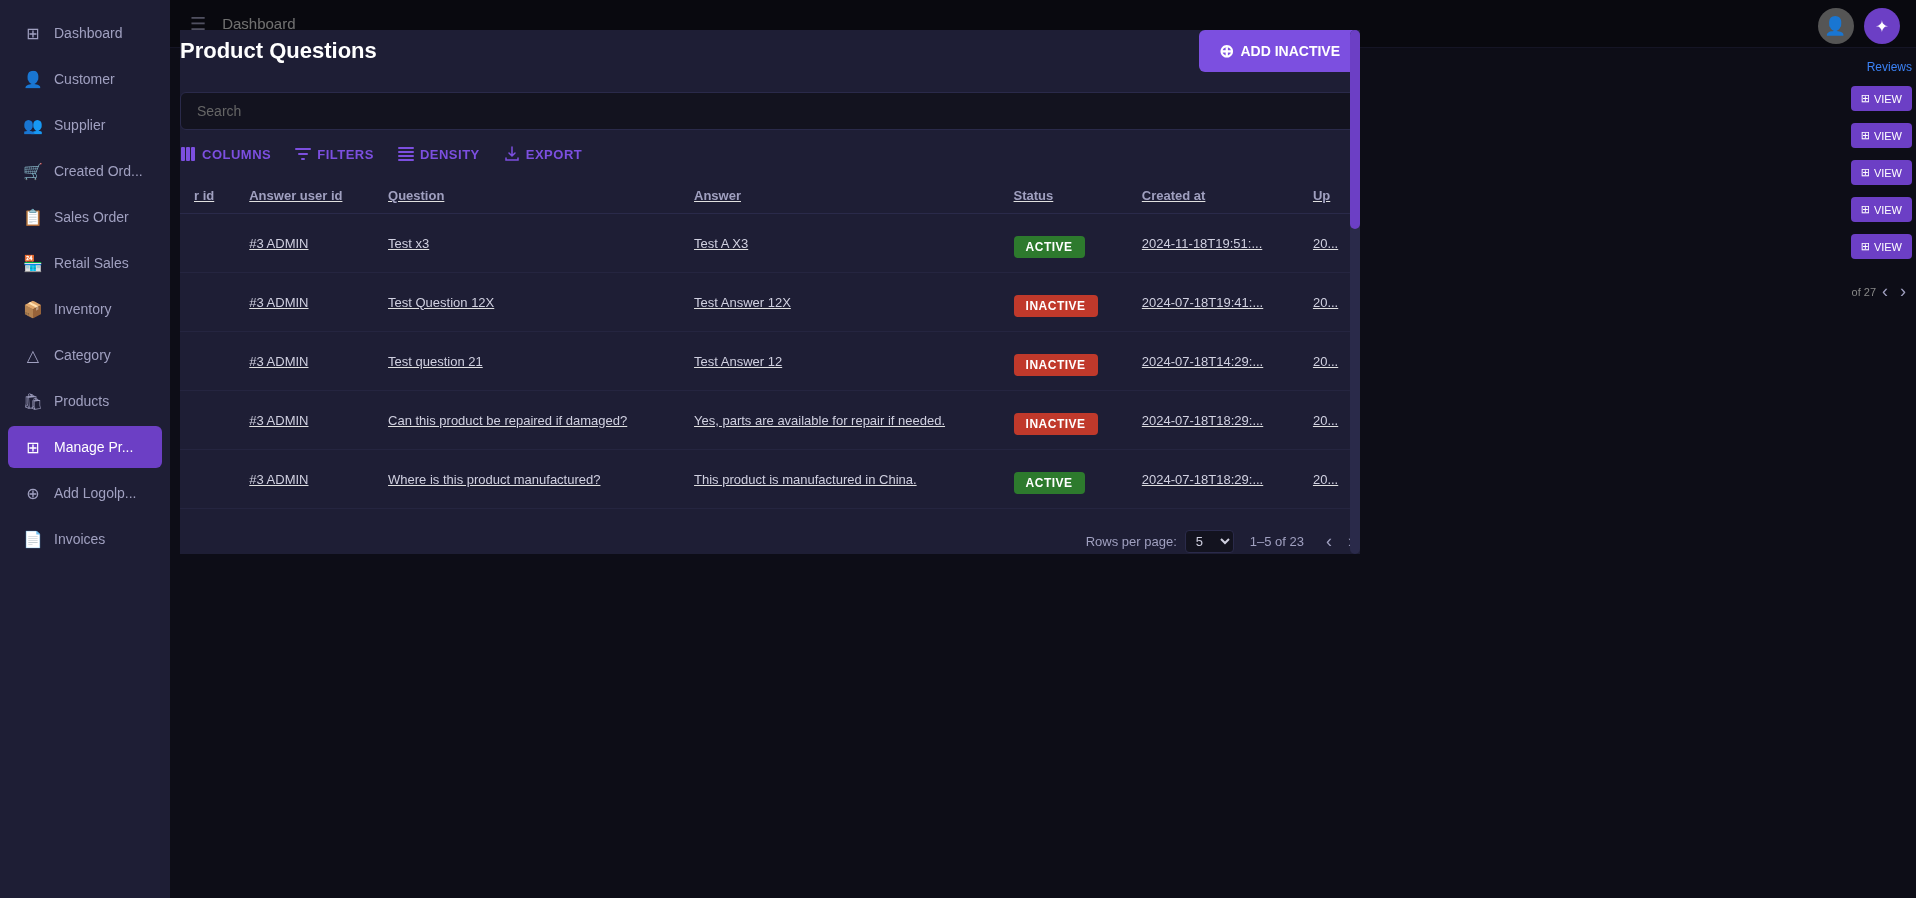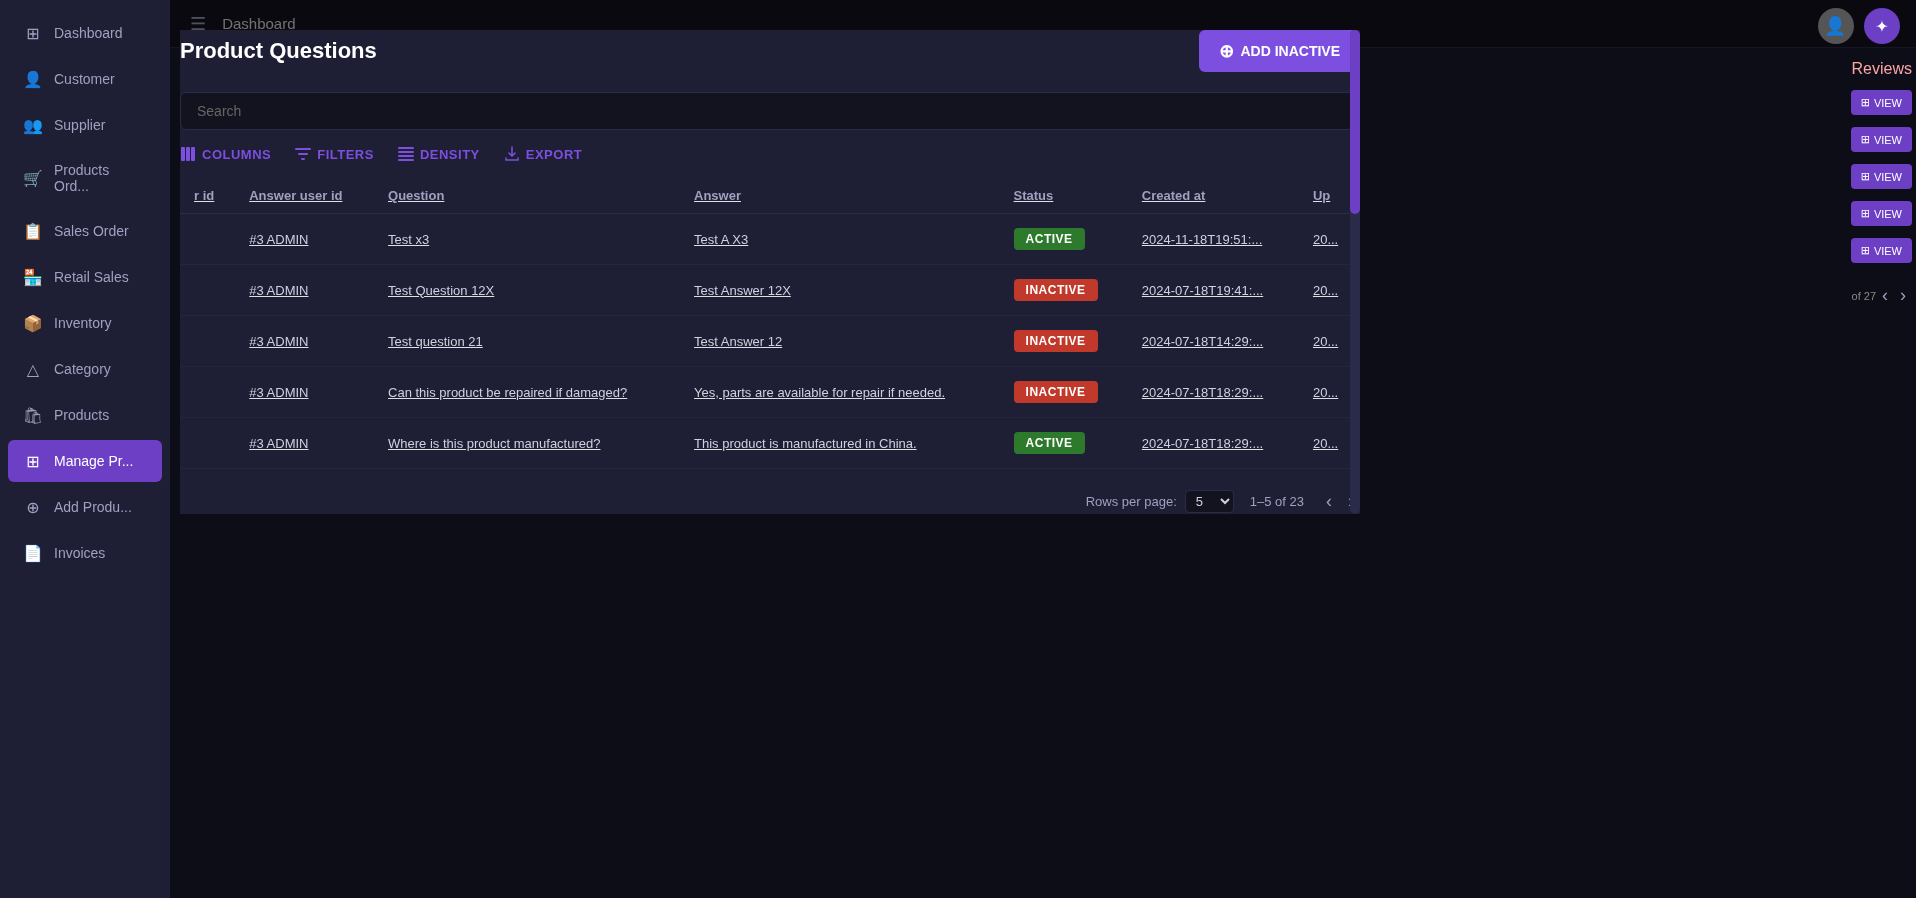--- a/index.html
+++ b/index.html
@@ -162,20 +162,21 @@
       vertical-align: middle;
     }
 
     .status-badge {
       display: inline-block;
       padding: 4px 12px;
       border-radius: 4px;
       font-size: 12px;
       font-weight: 700;
       letter-spacing: 0.5px;
+      margin-top: 8px;
     }
     .status-active { background: #2d7a2d; color: #fff; }
     .status-inactive { background: #c0392b; color: #fff; }
 
     
     .pagination {
       display: flex;
       align-items: center;
       justify-content: flex-end;
       gap: 16px;
@@ -267,21 +268,21 @@
   <div class="sidebar-item">
     <span class="sidebar-icon">👤</span>
     <span>Customer</span>
   </div>
   <div class="sidebar-item">
     <span class="sidebar-icon">👥</span>
     <span>Supplier</span>
   </div>
   <div class="sidebar-item">
     <span class="sidebar-icon">🛒</span>
-    <span>Products Ord...</span>
+    <span>Created Ord...</span>
   </div>
   <div class="sidebar-item">
     <span class="sidebar-icon">📋</span>
     <span>Sales Order</span>
   </div>
   <div class="sidebar-item">
     <span class="sidebar-icon">🏪</span>
     <span>Retail Sales</span>
   </div>
   <div class="sidebar-item">
@@ -295,21 +296,21 @@
   <div class="sidebar-item">
     <span class="sidebar-icon">🛍</span>
     <span>Products</span>
   </div>
   <div class="sidebar-item active">
     <span class="sidebar-icon">⊞</span>
     <span>Manage Pr...</span>
   </div>
   <div class="sidebar-item">
     <span class="sidebar-icon">⊕</span>
-    <span>Add Produ...</span>
+    <span>Add Logolp...</span>
   </div>
   <div class="sidebar-item">
     <span class="sidebar-icon">📄</span>
     <span>Invoices</span>
   </div>
 </div>
 
 <div class="main-content">
 
   <div class="topbar">
@@ -455,21 +456,21 @@
         </div>
       </div>
 
       
       <div style="position:absolute; right:0; top:0; width:10px; height:100%; background:#2a2a4a; border-radius:5px;">
         <div style="position:absolute; top:0; width:10px; height:38%; background:#6c3fc5; border-radius:5px;"></div>
       </div>
     </div>
 
     <div style="position:absolute; right:0; top:0; width:80px; display:flex; flex-direction:column; align-items:flex-end; gap:12px; padding:60px 4px 0 0;">
-      <span style="font-size:16px; color:#fca5a5;">Reviews</span>
+      <span style="font-size:12px; color:#3b82f6;">Reviews</span>
       <button class="view-btn">
         <span>⊞</span>
         <span>VIEW</span>
       </button>
       <button class="view-btn">
         <span>⊞</span>
         <span>VIEW</span>
       </button>
       <button class="view-btn">
         <span>⊞</span>

